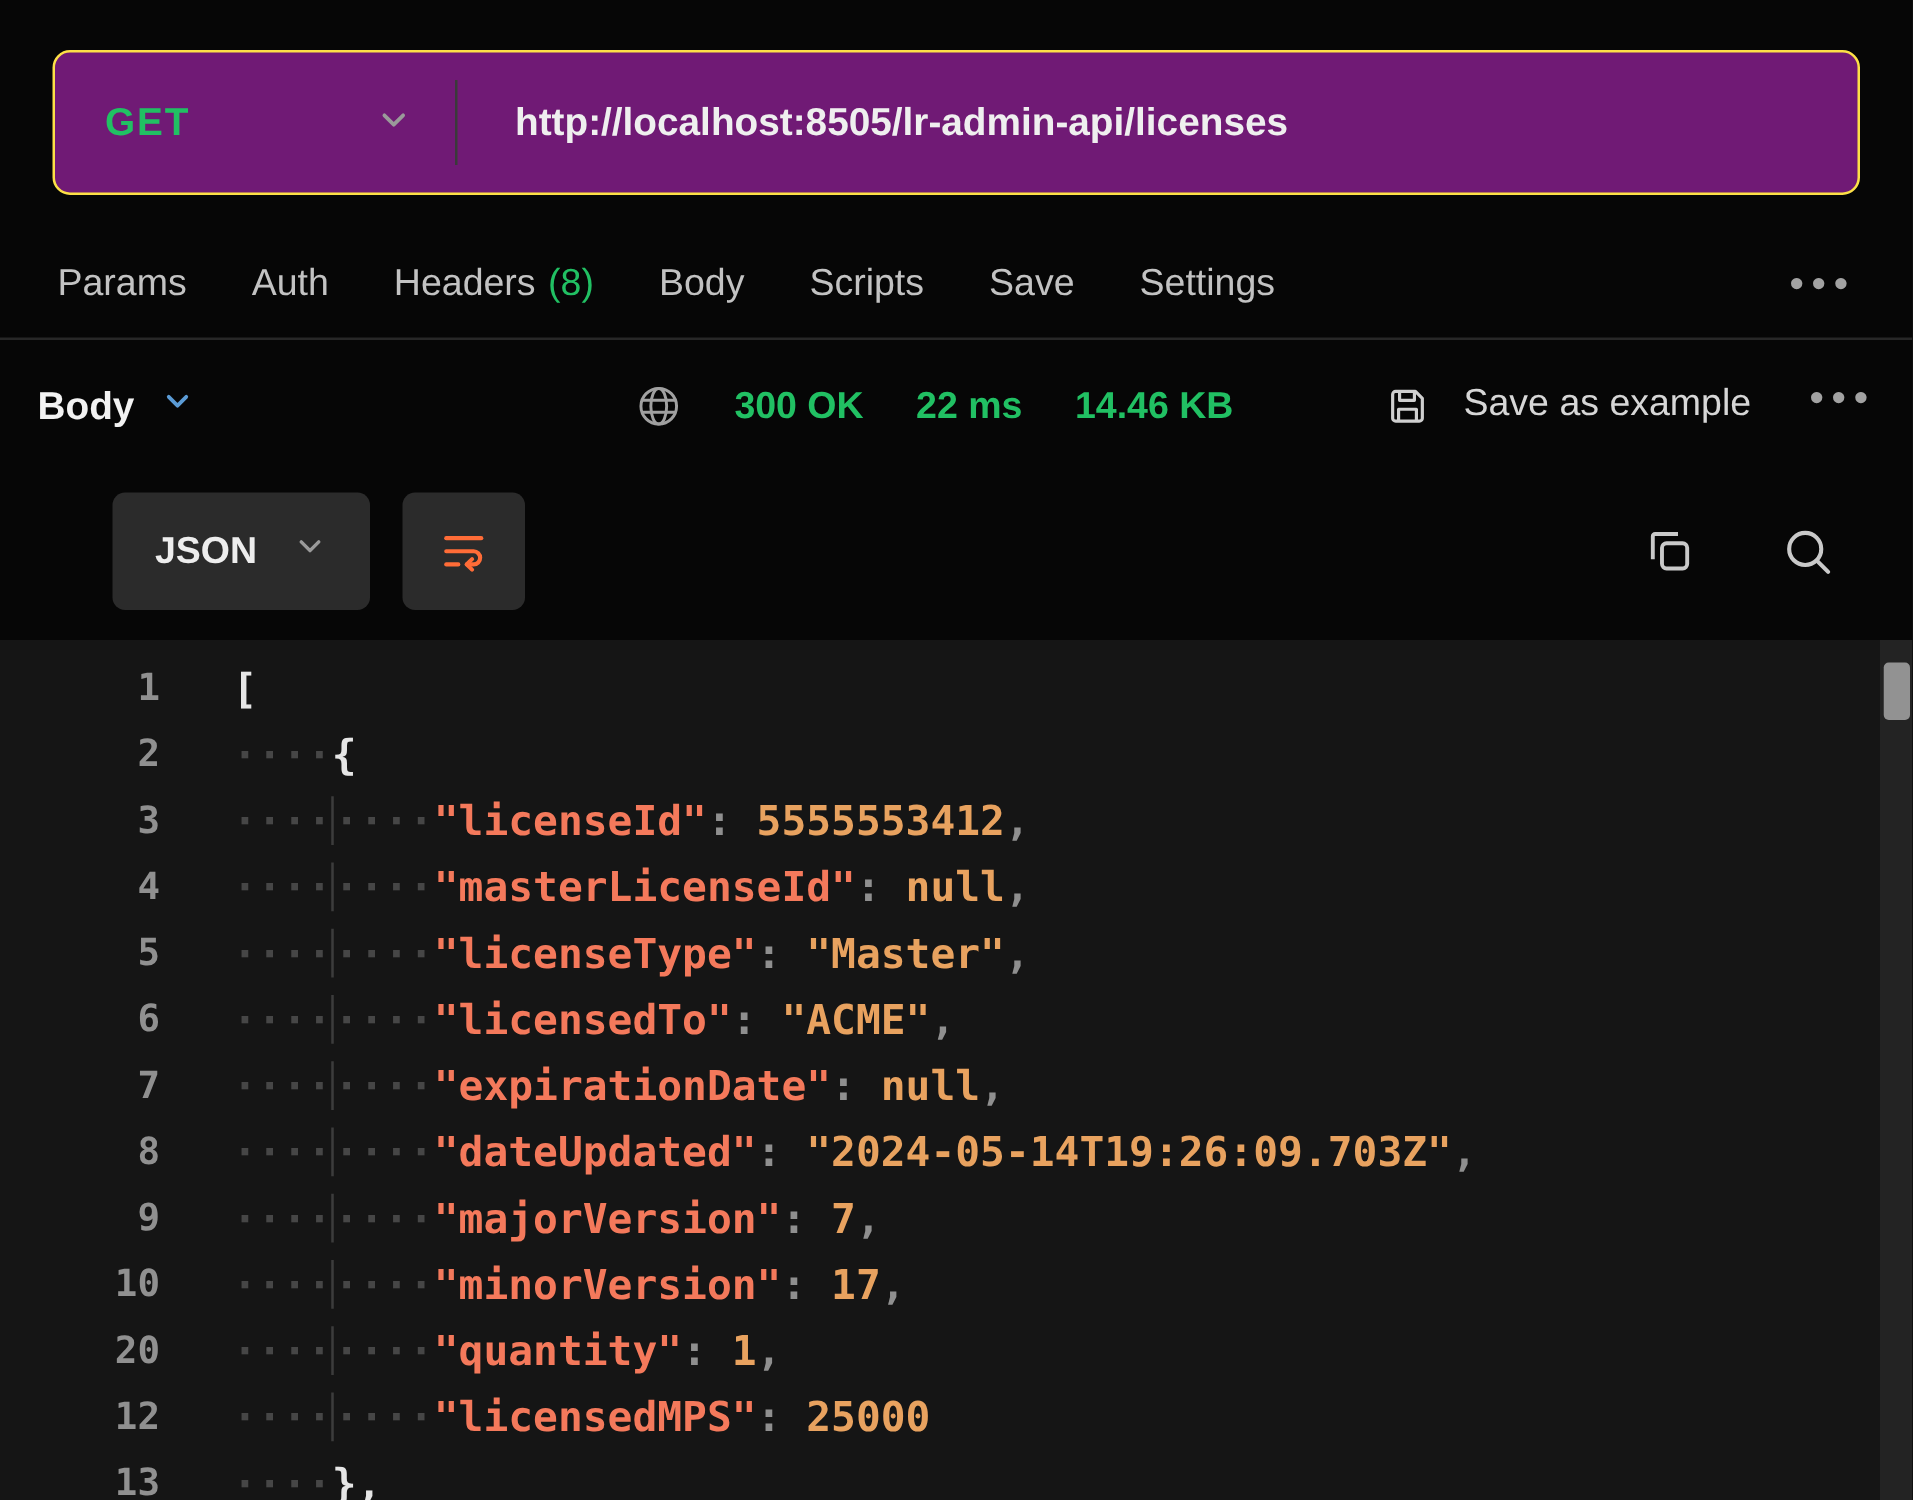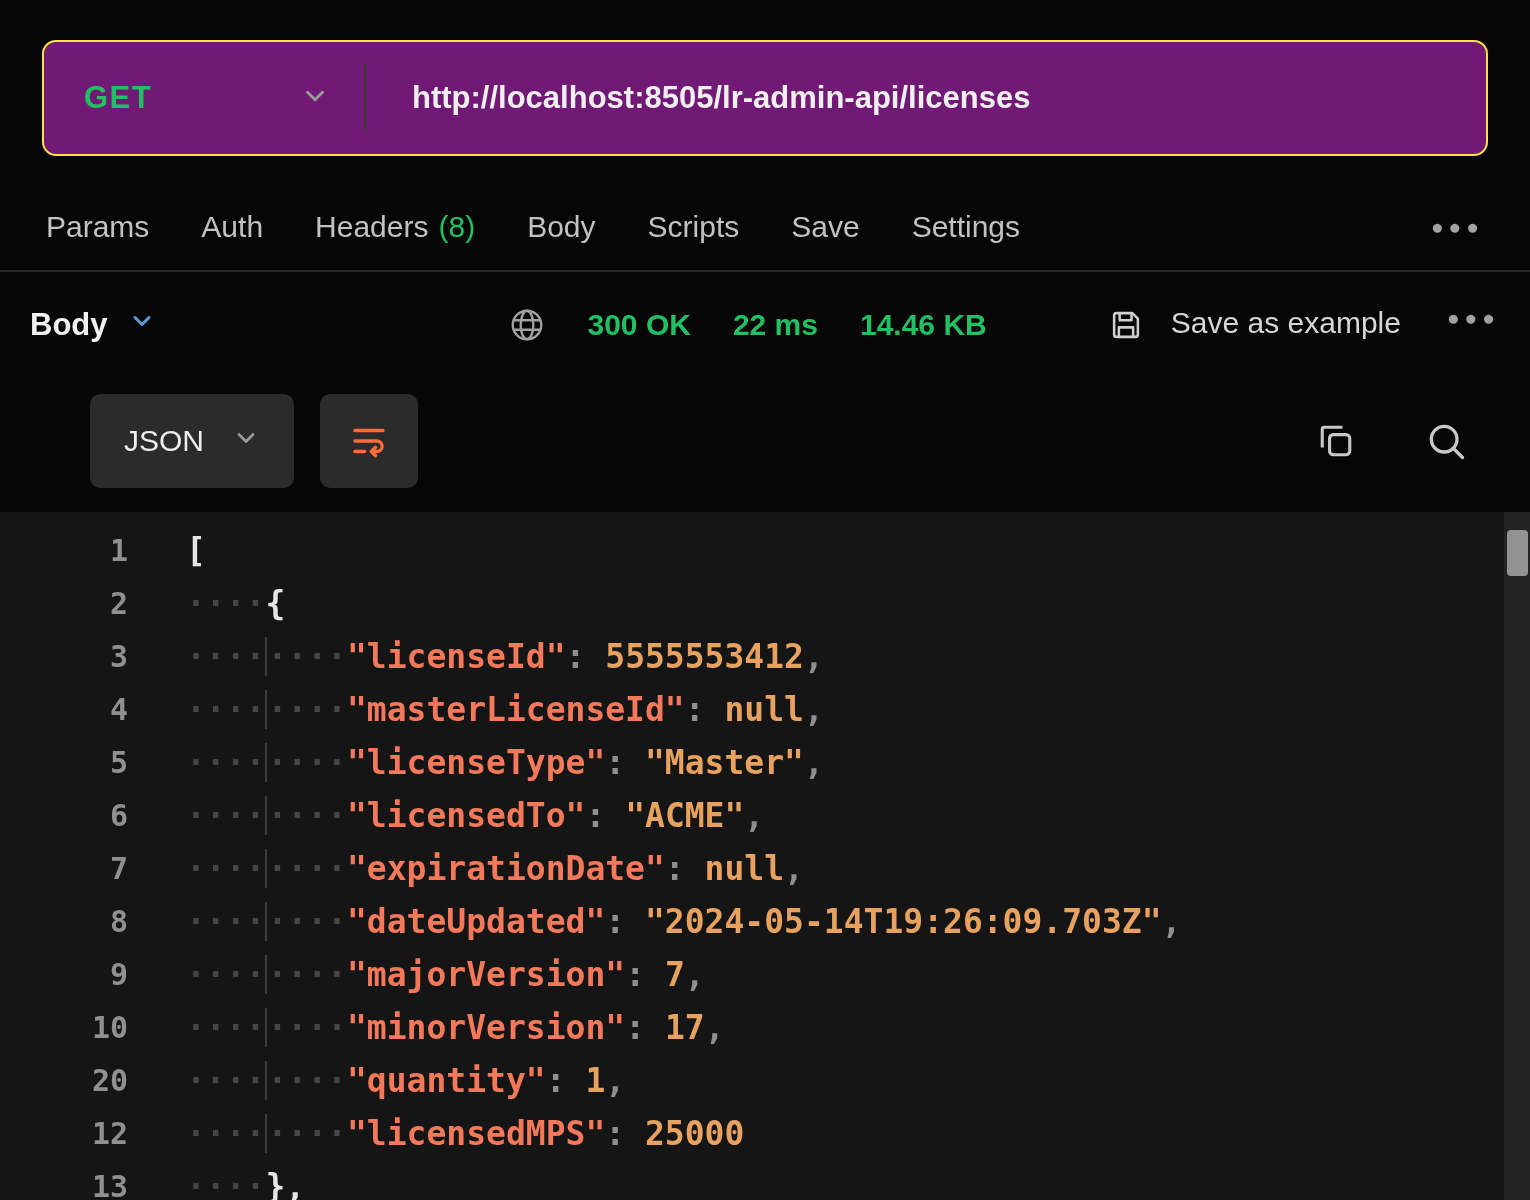--- a/index.html
+++ b/index.html
@@ -61,21 +61,21 @@
   .view-bar { display: flex; align-items: center; padding: 0 20px; margin-top: 16px; height: 94px; }
   .tab-group { display: flex; background: #242424; border-radius: 10px; height: 94px; align-items: stretch; }
   .view-tab {
     display: flex; align-items: center; padding: 0 42px; font-size: 30px;
     color: #9c9c9c; cursor: pointer; border-radius: 10px; white-space: nowrap;
   }
   .view-tab.active { background: #3a3a3a; color: #ffffff; font-weight: 700; }
   .json-dd {
     margin-left: 70px; display: flex; align-items: center; gap: 28px;
     background: #2b2b2b; border-radius: 10px; height: 94px; padding: 0 34px;
-    font-size: 30px; font-weight: 400; color: #ededed; cursor: pointer;
+    font-size: 30px; font-weight: 700; color: #ededed; cursor: pointer;
   }
   .wrap-btn {
     margin-left: 26px; width: 98px; height: 94px; background: #2b2b2b;
     border-radius: 10px; display: flex; align-items: center; justify-content: center;
     border: 0; cursor: pointer;
   }
   .copy-btn { margin-left: auto; }
   .search-btn { margin-left: 66px; margin-right: 42px; }
 
   

